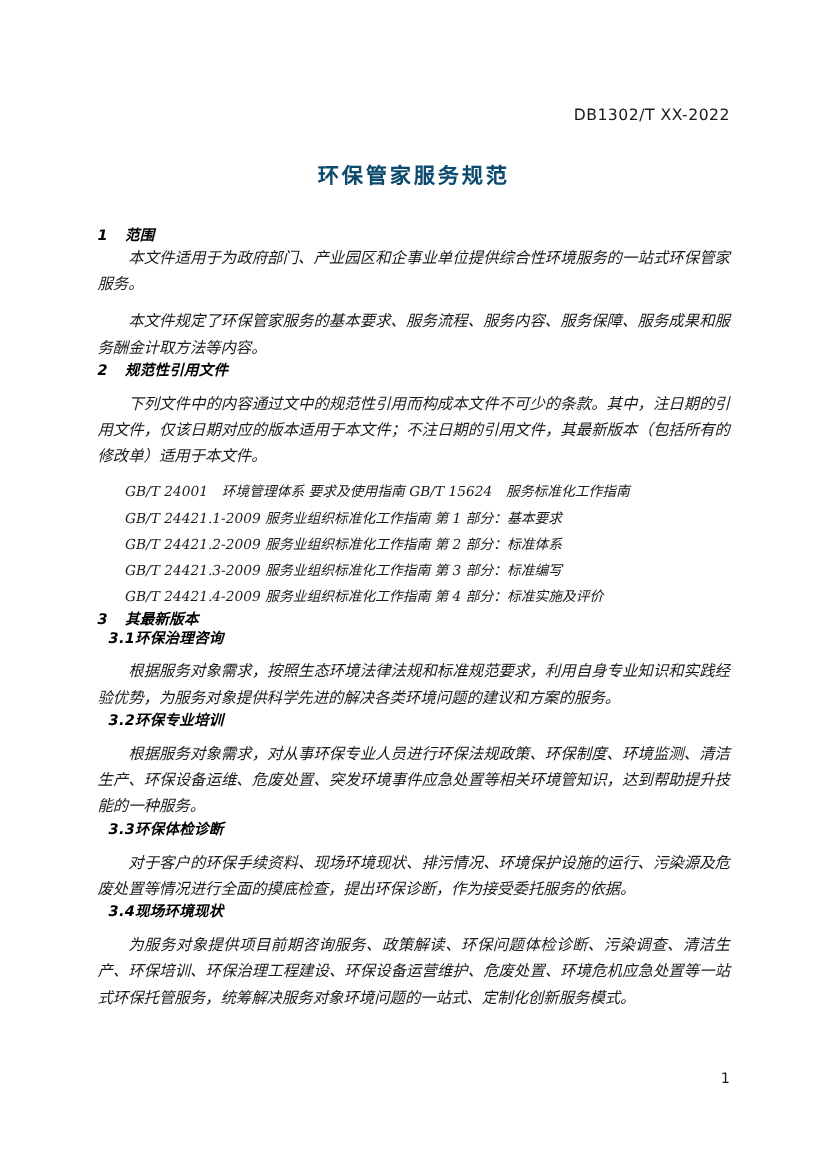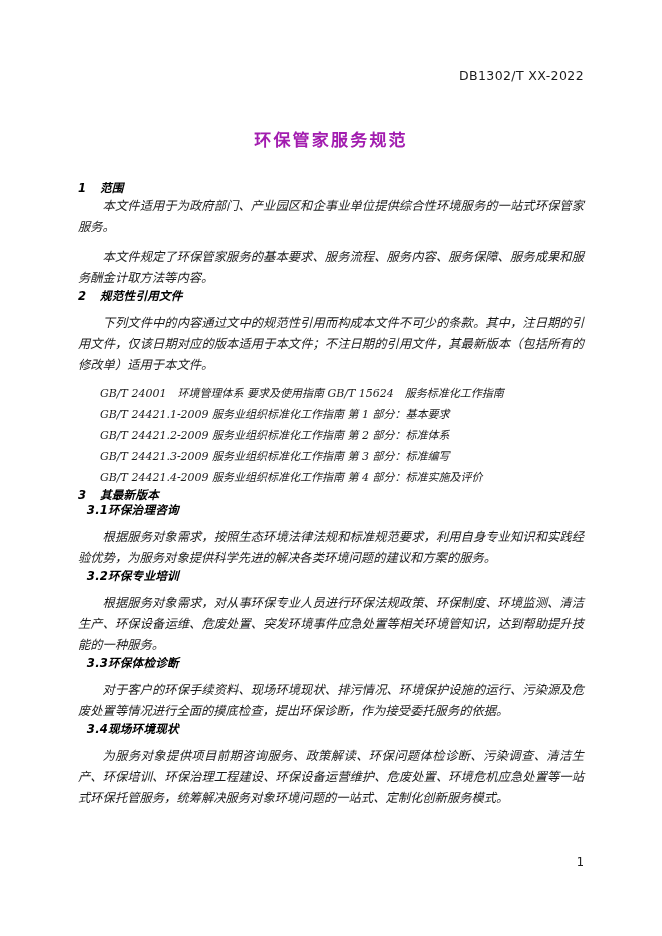--- a/index.html
+++ b/index.html
@@ -17,41 +17,41 @@
     width: 662px;
     height: 936px;
     box-sizing: border-box;
     background: #ffffff;
     overflow: hidden;
   }
   
   .doc-header {
     position: absolute;
     left: 78px;
-    top: 68px;
+    top: 84px;
     width: 506px;
     text-align: right;
     font-family: "DejaVu Sans", "Liberation Sans", sans-serif;
     font-size: 12.5px;
     letter-spacing: 0.4px;
     color: #1a1a1a;
     white-space: nowrap;
   }
   
   .doc-title {
     position: absolute;
     left: 78px;
     top: 126px;
     width: 506px;
     text-align: center;
     font-family: "DejaVu Sans", "Liberation Sans", sans-serif;
     font-weight: bold;
     font-size: 17px;
     letter-spacing: 2.2px;
-    color: #a21caf;
+    color: #0c4a6e;
   }
   
   .body-flow {
     position: absolute;
     left: 78px;
     top: 181px;
     width: 506px;
     font-style: italic;
   }
   h2.sec {

